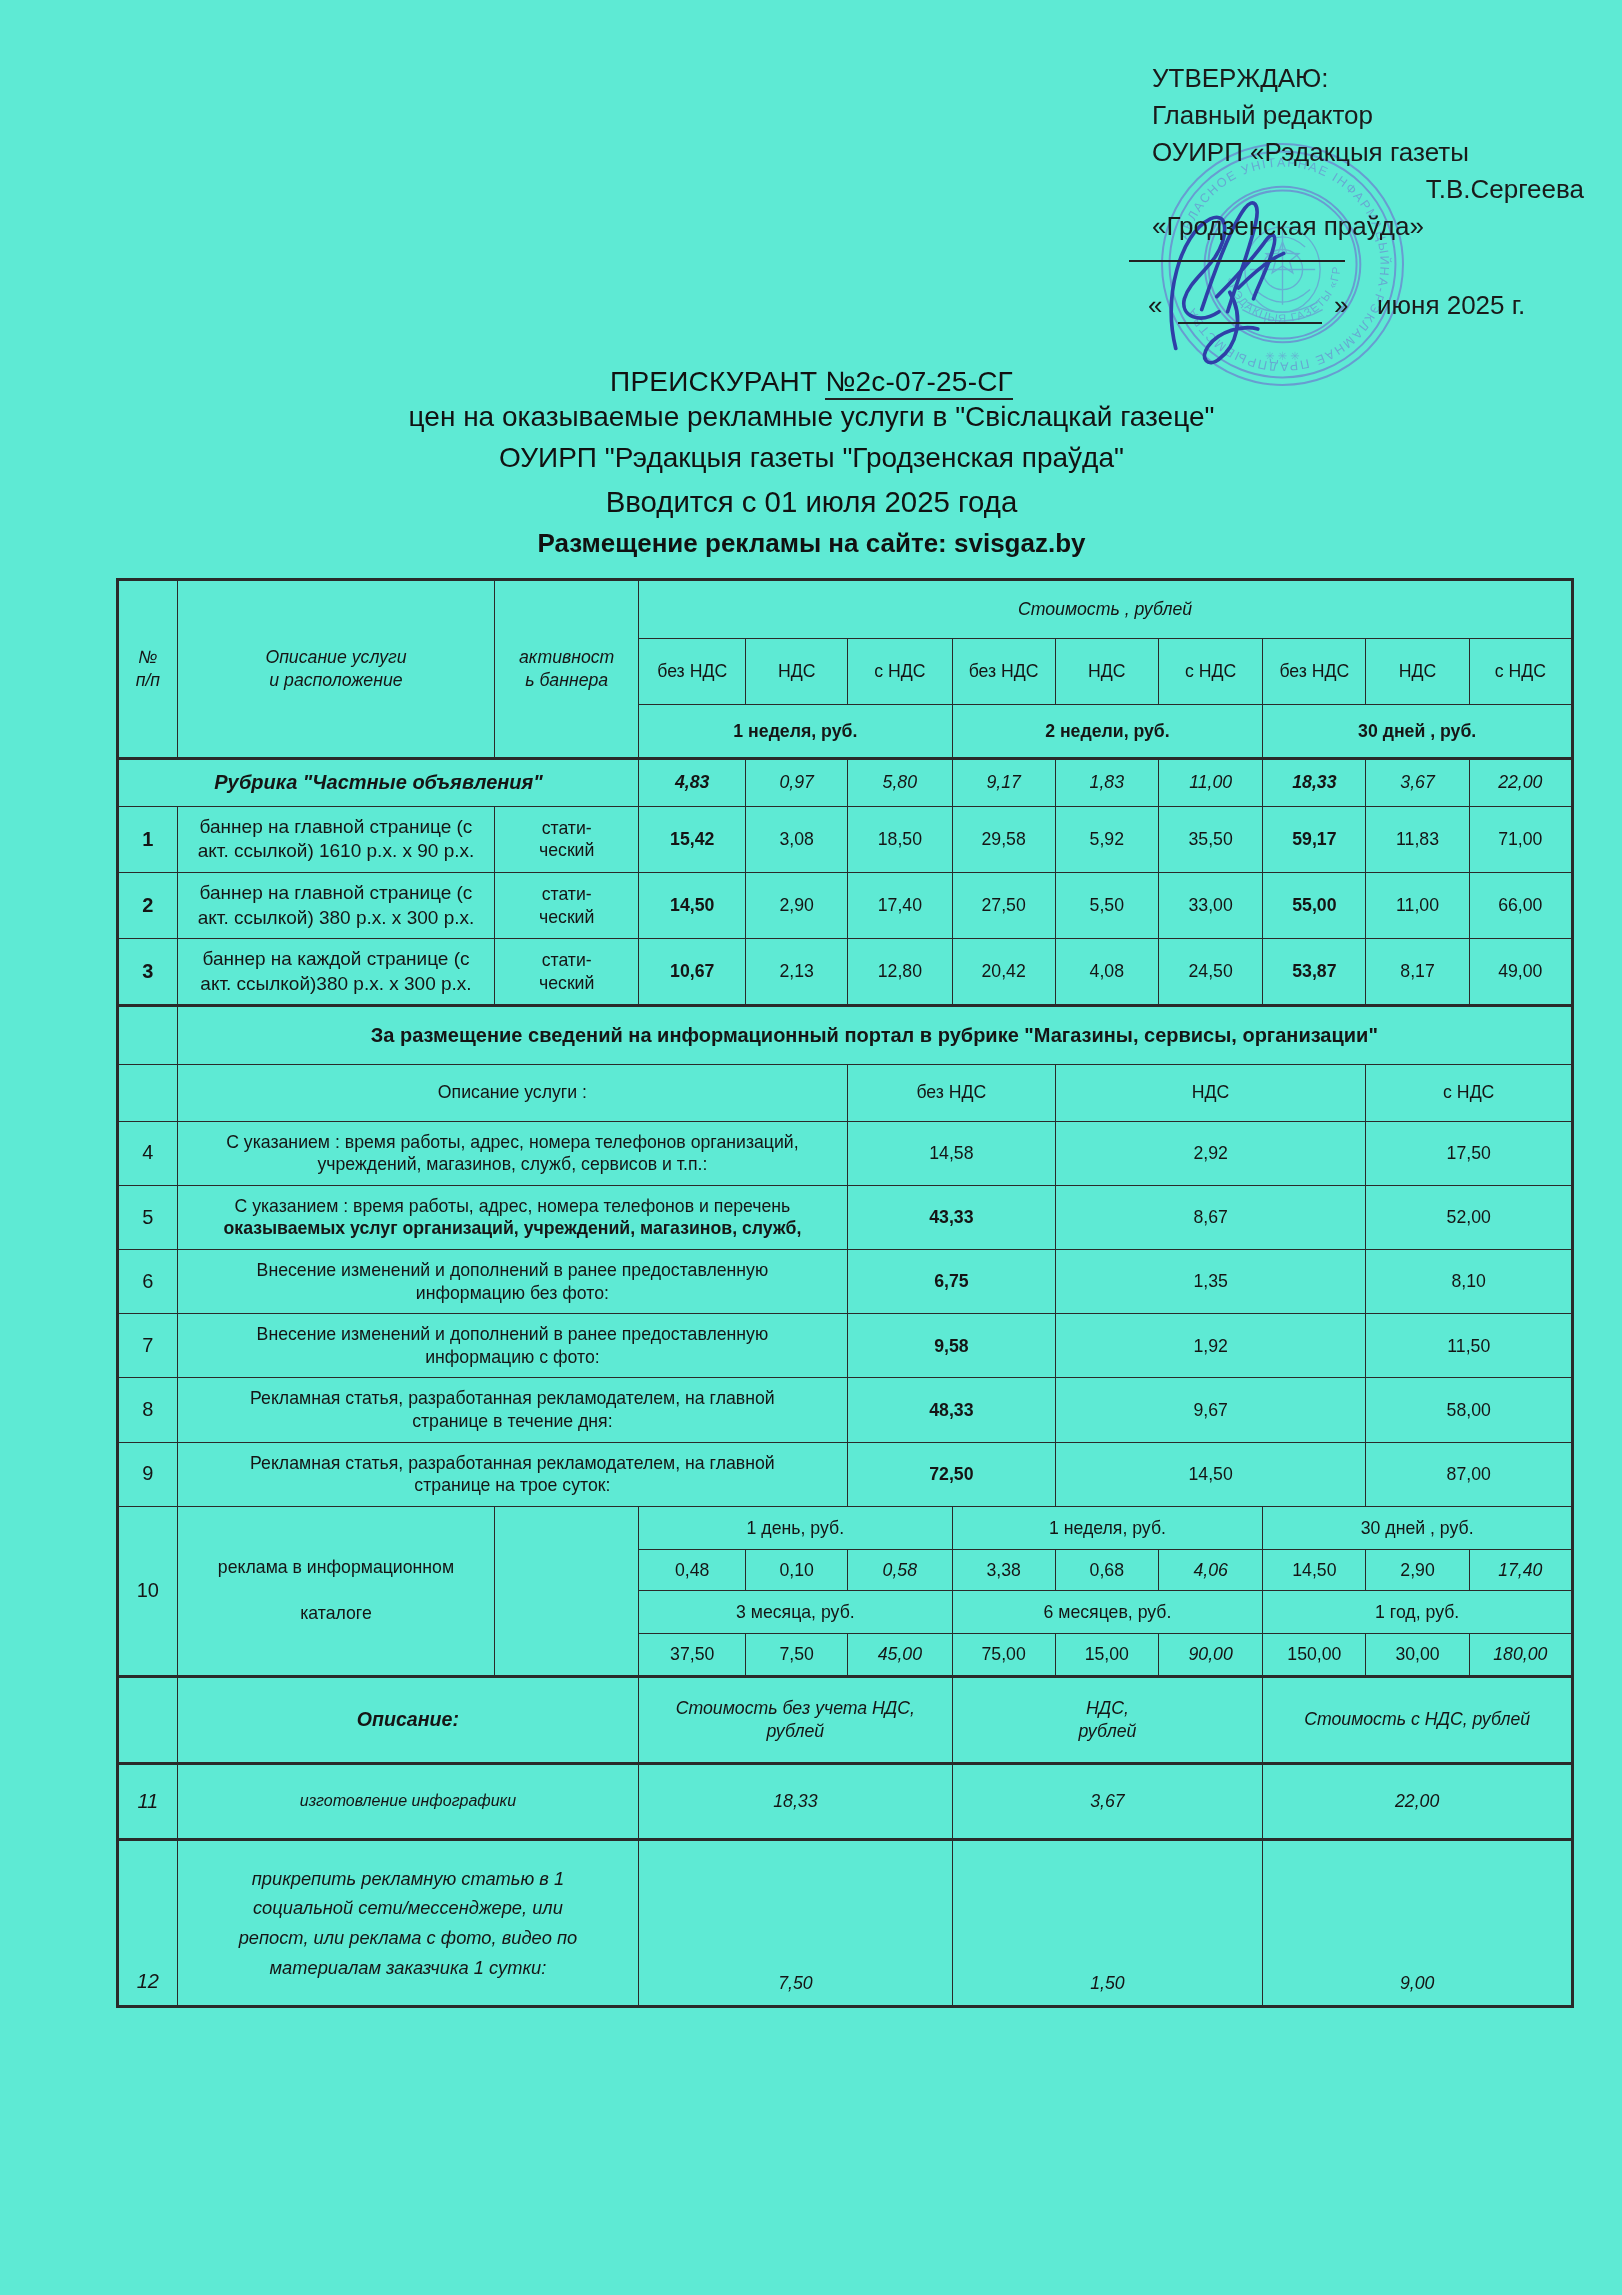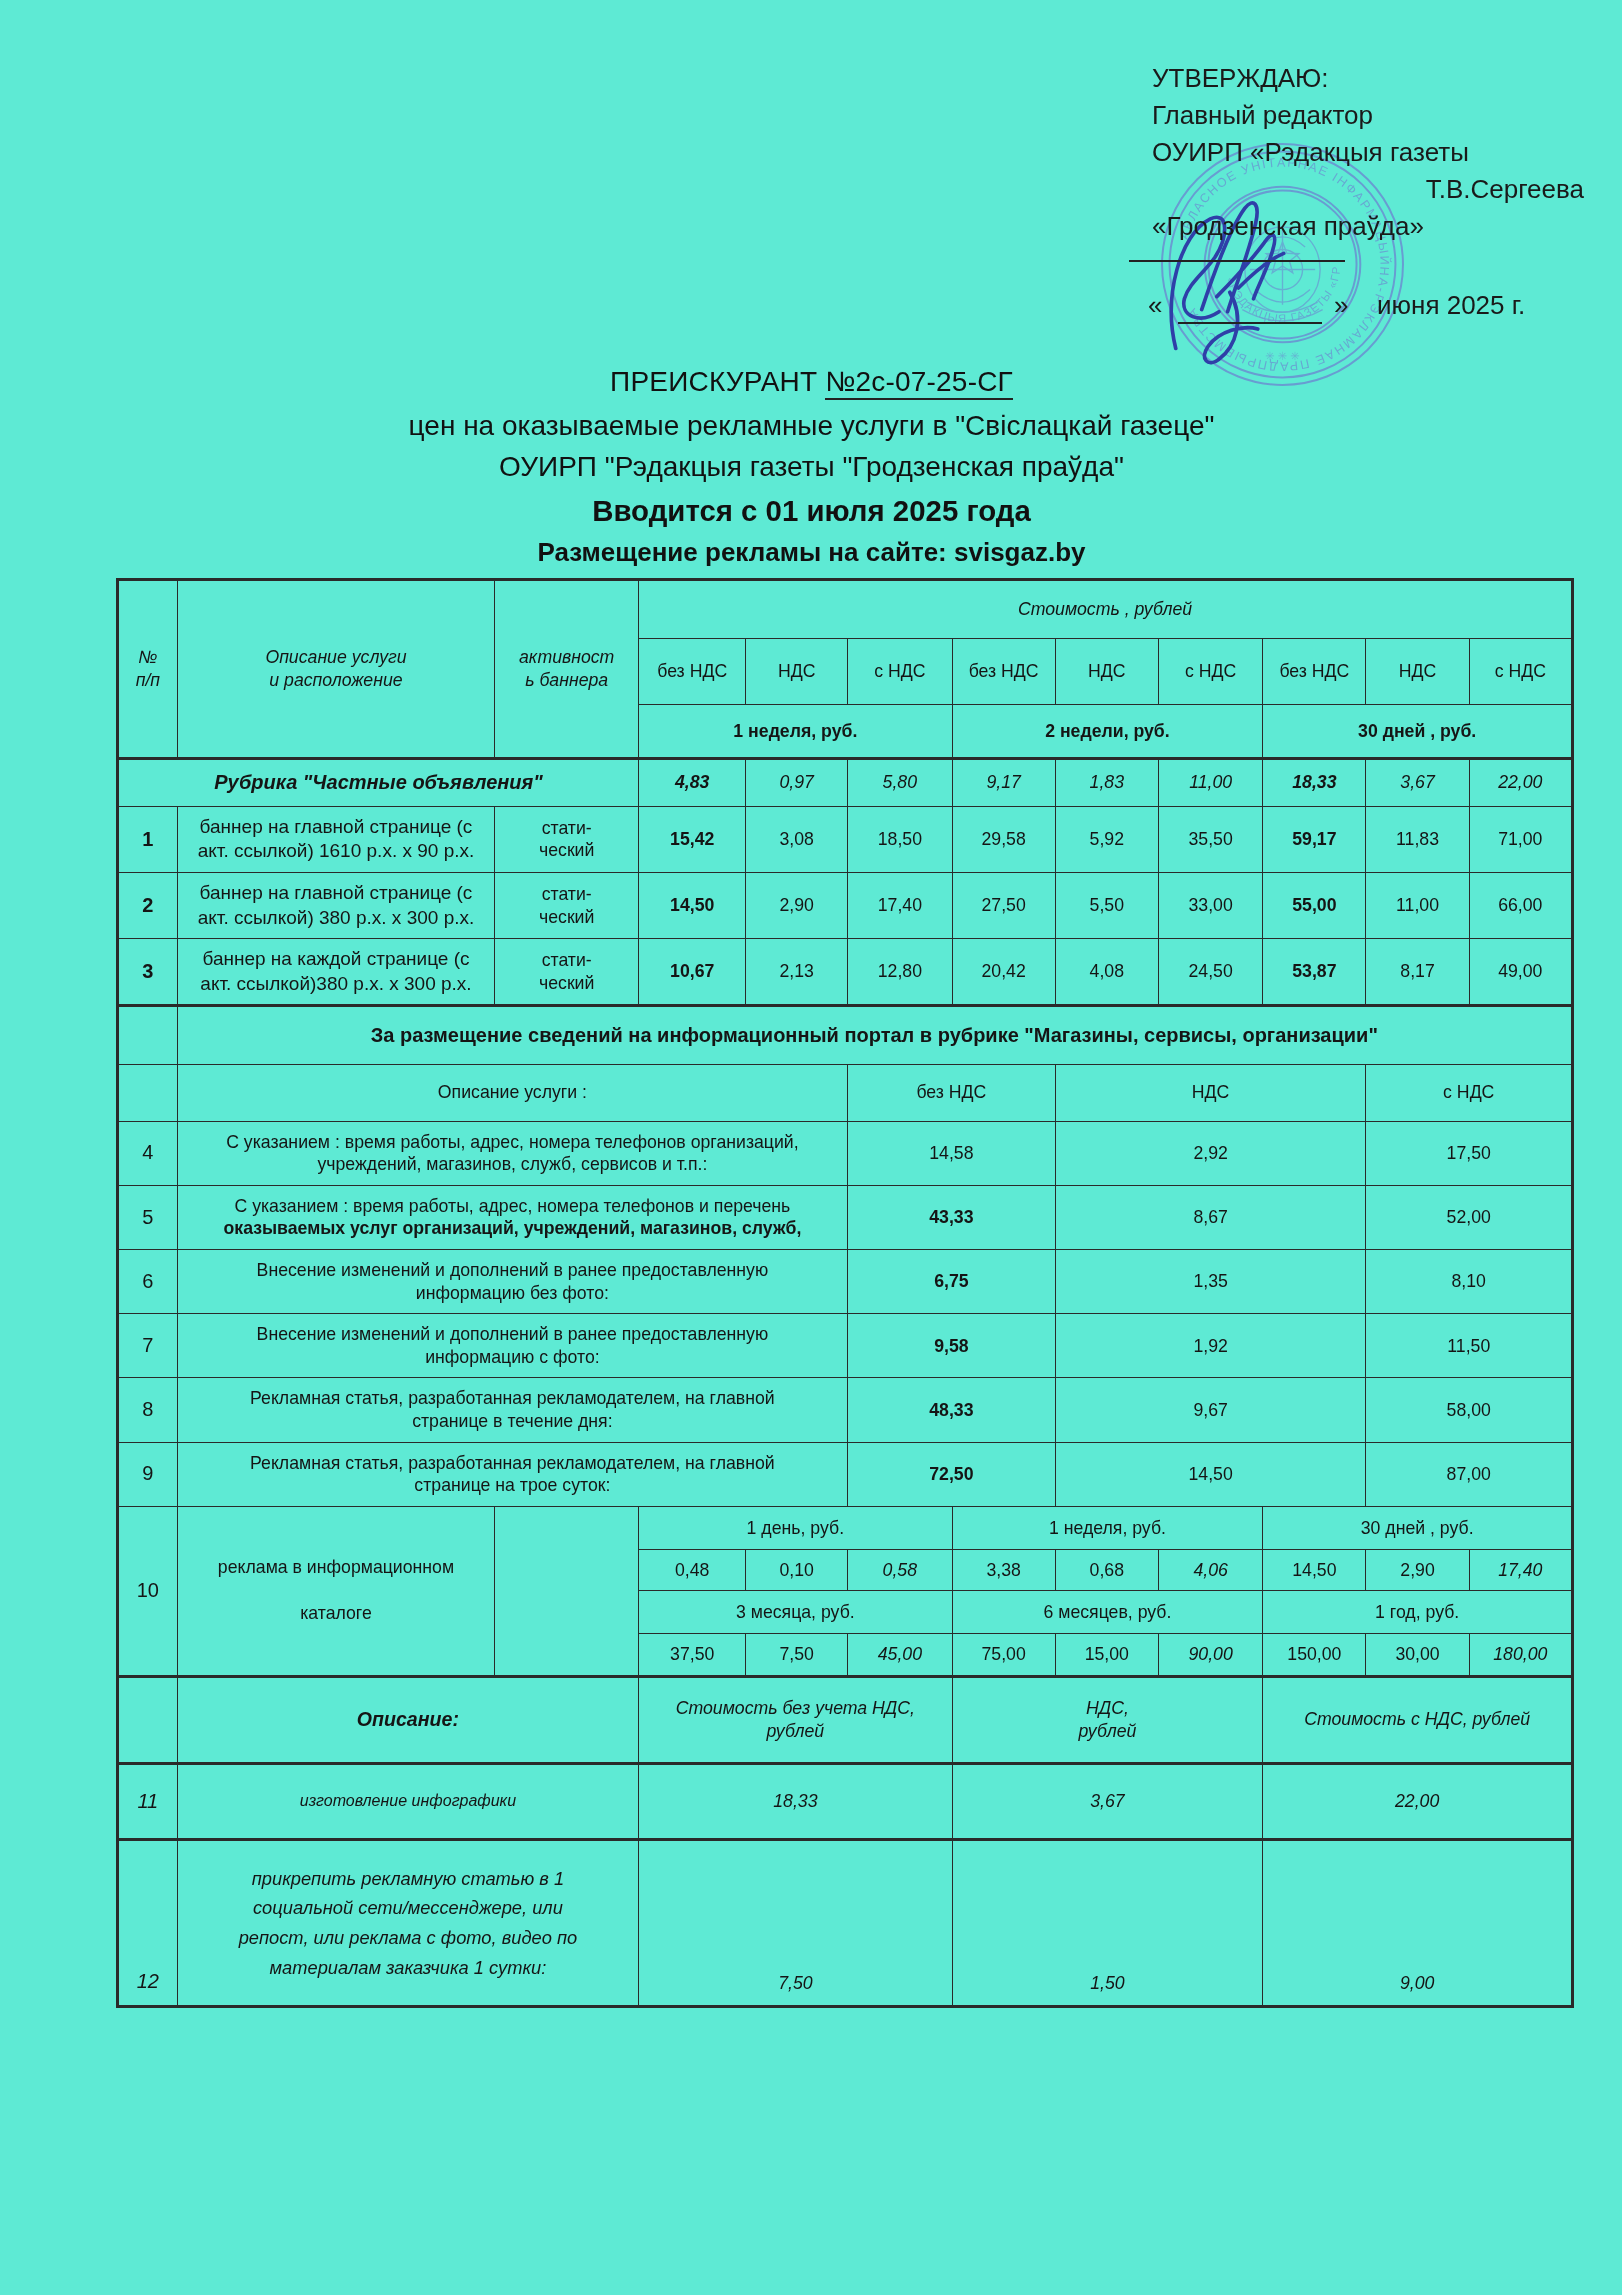--- a/index.html
+++ b/index.html
@@ -50,23 +50,23 @@
     position:absolute;left:1152px;top:167px;width:216px;height:216px;
     z-index:3;pointer-events:none;
   }
 
   
   .titles{
     position:absolute;left:0;top:366px;width:1623px;text-align:center;z-index:4;
   }
   .t-main{font-size:28px;letter-spacing:0.2px;}
   .t-main .u{border-bottom:2px solid #222;padding-bottom:1.3px;}
-  .t-sub{font-size:28px;margin-top:12px;}
+  .t-sub{font-size:28px;margin-top:3px;}
   .t-sub2{font-size:28px;margin-top:9.2px;}
-  .t-bold{font-size:29.4px;font-weight:bold;margin-top:10.5px;}
+  .t-bold{font-size:29.4px;font-weight:normal;margin-top:10.5px;}
   .t-site{font-size:26px;font-weight:bold;margin-top:9.2px;}
 
   
   .tbl{
     position:absolute;left:116px;top:578px;width:1458px;
     border-collapse:collapse;
     table-layout:fixed;
     font-size:0;
   }
   .tbl td{

